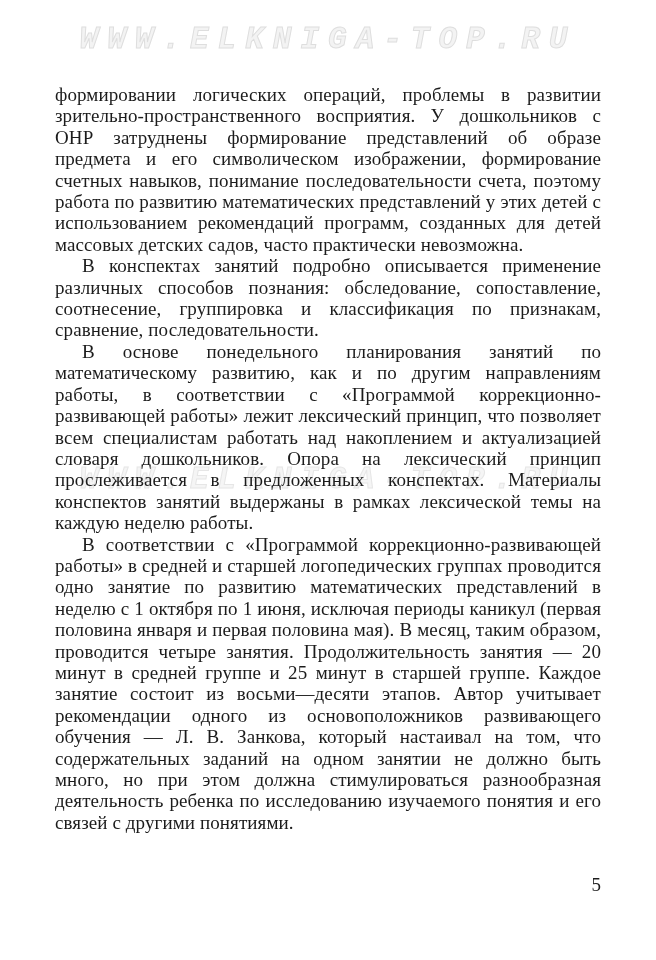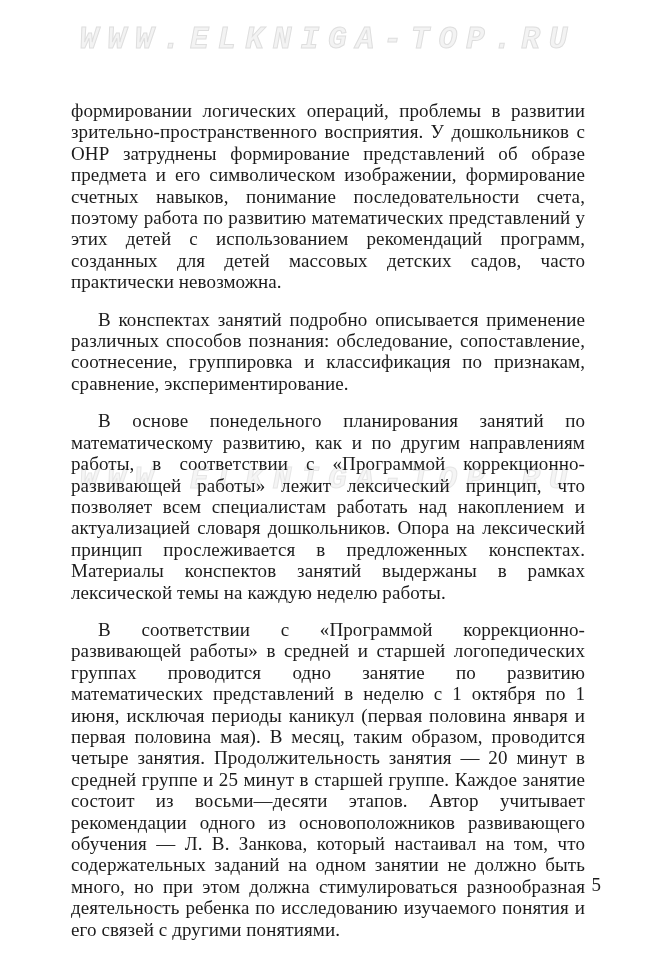--- a/index.html
+++ b/index.html
@@ -49,21 +49,21 @@
     width: 546px;
     z-index: 2;
     font-size: 19px;
     line-height: 21.4px;
     text-align: justify;
     letter-spacing: 0.1px;
     hyphens: auto;
     -webkit-hyphens: auto;
   }
   .text-block p {
-    margin: 16px;
+    margin: 0;
     padding: 0;
     text-indent: 27px;
   }
   .text-block p.no-indent {
     text-indent: 0;
   }
   .page-number {
     position: absolute;
     top: 874px;
     right: 55px;
@@ -77,20 +77,20 @@
 <body>
 
 <div class="page">
 
   <div class="watermark watermark-top">WWW.ELKNIGA-TOP.RU</div>
 
   <div class="watermark watermark-mid">WWW.ELKNIGA-TOP.RU</div>
 
   <div class="text-block">
     <p class="no-indent">формировании логических операций, проблемы в развитии зрительно-пространственного восприятия. У дошкольников с ОНР затруднены формирование представлений об образе предмета и его символическом изображении, формирование счетных навыков, понимание последовательности счета, поэтому работа по развитию математических представлений у этих детей с использованием рекомендаций программ, созданных для детей массовых детских садов, часто практически невозможна.</p>
-    <p>В конспектах занятий подробно описывается применение различных способов познания: обследование, сопоставление, соотнесение, группировка и классификация по признакам, сравнение, экспериментирование.</p>
+    <p>В конспектах занятий подробно описывается применение различных способов познания: обследование, сопоставление, соотнесение, группировка и классификация по признакам, сравнение, последовательности.</p>
     <p>В основе понедельного планирования занятий по математическому развитию, как и по другим направлениям работы, в соответствии с «Программой коррекционно-развивающей работы» лежит лексический принцип, что позволяет всем специалистам работать над накоплением и актуализацией словаря дошкольников. Опора на лексический принцип прослеживается в предложенных конспектах. Материалы конспектов занятий выдержаны в рамках лексической темы на каждую неделю работы.</p>
     <p>В соответствии с «Программой коррекционно-развивающей работы» в средней и старшей логопедических группах проводится одно занятие по развитию математических представлений в неделю с 1 октября по 1 июня, исключая периоды каникул (первая половина января и первая половина мая). В месяц, таким образом, проводится четыре занятия. Продолжительность занятия — 20 минут в средней группе и 25 минут в старшей группе. Каждое занятие состоит из восьми—десяти этапов. Автор учитывает рекомендации одного из основоположников развивающего обучения — Л. В. Занкова, который настаивал на том, что содержательных заданий на одном занятии не должно быть много, но при этом должна стимулироваться разнообразная деятельность ребенка по исследованию изучаемого понятия и его связей с другими понятиями.</p>
   </div>
 
   <div class="page-number">5</div>
 
 </div>
 
 </body></html>

